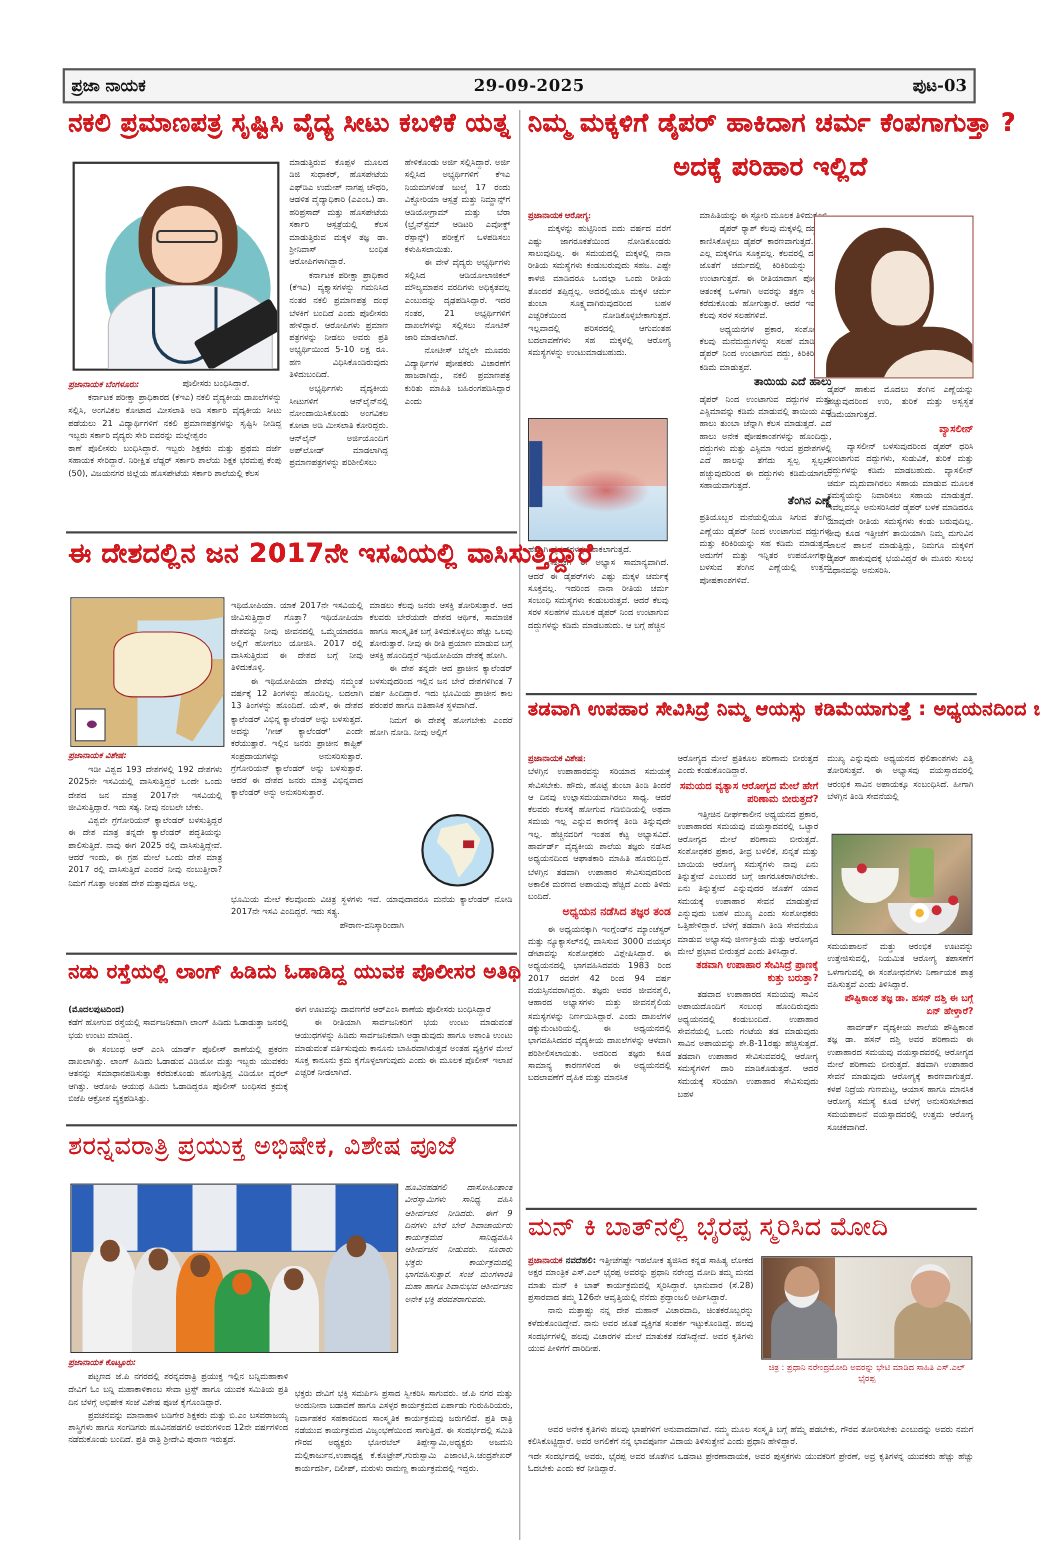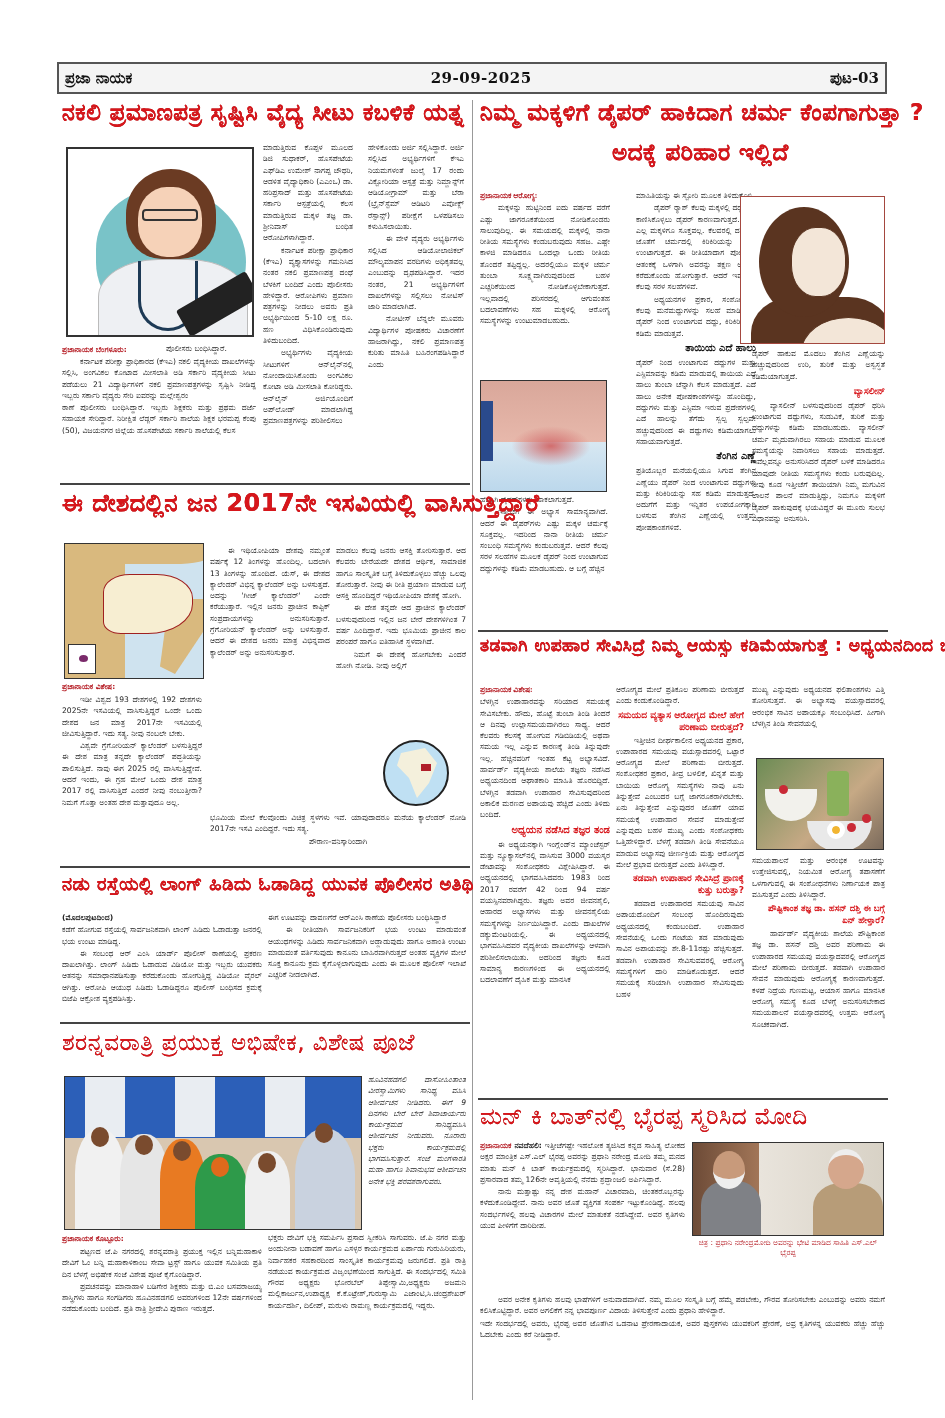--- a/index.html
+++ b/index.html
@@ -30,21 +30,21 @@
   .subhead {
     color: #d7161b; font-weight: bold; text-align: right; font-size: 10px;
     line-height: 14px; margin: 2px 0;
   }
   .subhead.dark { color: #111; font-size: 10px; }
 
   .rule { position: absolute; height: 2px; background: #444; }
   .vrule { position: absolute; width: 1px; background: #999; }
 
   .img-frame { position: absolute; border: 2px solid #333; overflow: hidden; background: #eee; }
-  .caption { position: absolute; font-size: 7.5px; color: #b41820; font-weight: bold; }
+  .caption { position: absolute; font-size: 7.5px; color: #b41820; font-weight: bold; font-style: italic; }
 
   
   .doctor-bg { position: absolute; inset: 0; background: #fff; }
   .doctor-blob { position: absolute; left: 28px; top: 40px; width: 150px; height: 140px; border-radius: 45% 55% 50% 50%; background: #79c3c8; }
   .doctor-hair { position: absolute; left: 58px; top: 20px; width: 90px; height: 90px; border-radius: 50% 50% 40% 40%; background: #6b3b23; }
   .doctor-face { position: absolute; left: 70px; top: 38px; width: 64px; height: 70px; border-radius: 45%; background: #f6d2b8; }
   .doctor-glasses { position: absolute; left: 74px; top: 60px; width: 56px; height: 12px; border: 2px solid #333; border-radius: 4px; }
   .doctor-coat { position: absolute; left: 30px; top: 110px; width: 150px; height: 95px; border-radius: 40% 40% 0 0; background: #eef0f3; border: 1px solid #bbb; }
   .doctor-steth { position: absolute; left: 70px; top: 112px; width: 60px; height: 70px; border: 3px solid #1d3a55; border-top: none; border-radius: 0 0 30px 30px; }
   .doctor-board { position: absolute; left: 110px; top: 140px; width: 80px; height: 30px; background: #222; transform: rotate(-30deg); border-radius: 3px; }
@@ -193,20 +193,21 @@
   <div class="map-inset">
       <i></i>
     </div>
 </div>
 <div class="caption" style="left:62px;top:682px;">ಪ್ರಜಾನಾಯಕ ವಿಶೇಷ:</div>
 <div class="col" style="left:62px;top:694px;width:140px;height:168px;">
   <p>ಇಡೀ ವಿಶ್ವದ 193 ದೇಶಗಳಲ್ಲಿ 192 ದೇಶಗಳು 2025ನೇ ಇಸವಿಯಲ್ಲಿ ವಾಸಿಸುತ್ತಿದ್ದರೆ ಒಂದೇ ಒಂದು ದೇಶದ ಜನ ಮಾತ್ರ 2017ನೇ ಇಸವಿಯಲ್ಲಿ ಜೀವಿಸುತ್ತಿದ್ದಾರೆ. ಇದು ಸತ್ಯ. ನೀವು ನಂಬಲೇ ಬೇಕು.</p>
   <p>ವಿಶ್ವವೇ ಗ್ರೆಗೋರಿಯನ್ ಕ್ಯಾಲೆಂಡರ್ ಬಳಸುತ್ತಿದ್ದರೆ ಈ ದೇಶ ಮಾತ್ರ ತನ್ನದೇ ಕ್ಯಾಲೆಂಡರ್ ಪದ್ಧತಿಯನ್ನು ಪಾಲಿಸುತ್ತಿದೆ. ನಾವು ಈಗ 2025 ರಲ್ಲಿ ವಾಸಿಸುತ್ತಿದ್ದೇವೆ. ಆದರೆ ಇಂದು, ಈ ಗ್ರಹ ಮೇಲೆ ಒಂದು ದೇಶ ಮಾತ್ರ 2017 ರಲ್ಲಿ ವಾಸಿಸುತ್ತಿದೆ ಎಂದರೆ ನೀವು ನಂಬುತ್ತೀರಾ? ನಿಮಗೆ ಗೊತ್ತಾ ಅಂತಹ ದೇಶ ಮತ್ತಾವುದೂ ಅಲ್ಲ.</p>
 </div>
 <div class="col" style="left:210px;top:545px;width:120px;height:318px;">
+  <p class="noindent">ಇಥಿಯೋಪಿಯಾ. ಯಾಕೆ 2017ನೇ ಇಸವಿಯಲ್ಲಿ ಜೀವಿಸುತ್ತಿದ್ದಾರೆ ಗೊತ್ತಾ? ಇಥಿಯೋಪಿಯಾ ದೇಶವನ್ನು ನೀವು ಜೀವನದಲ್ಲಿ ಒಮ್ಮೆಯಾದರೂ ಅಲ್ಲಿಗೆ ಹೋಗಲು ಯೋಜಿಸಿ. 2017 ರಲ್ಲಿ ವಾಸಿಸುತ್ತಿರುವ ಈ ದೇಶದ ಬಗ್ಗೆ ನೀವು ತಿಳಿದುಕೊಳ್ಳಿ.</p>
   <p>ಈ ಇಥಿಯೋಪಿಯಾ ದೇಶವು ನಮ್ಮಂತೆ ವರ್ಷಕ್ಕೆ 12 ತಿಂಗಳನ್ನು ಹೊಂದಿಲ್ಲ. ಬದಲಾಗಿ 13 ತಿಂಗಳನ್ನು ಹೊಂದಿದೆ. ಯೆಸ್, ಈ ದೇಶದ ಕ್ಯಾಲೆಂಡರ್ ವಿಭಿನ್ನ ಕ್ಯಾಲೆಂಡರ್ ಅನ್ನು ಬಳಸುತ್ತದೆ. ಅದನ್ನು 'ಗೀಜ್ ಕ್ಯಾಲೆಂಡರ್' ಎಂದೇ ಕರೆಯುತ್ತಾರೆ. ಇಲ್ಲಿನ ಜನರು ಪ್ರಾಚೀನ ಕಾಪ್ಟಿಕ್ ಸಂಪ್ರದಾಯಗಳನ್ನು ಅನುಸರಿಸುತ್ತಾರೆ. ಗ್ರೆಗೋರಿಯನ್ ಕ್ಯಾಲೆಂಡರ್ ಅನ್ನು ಬಳಸುತ್ತಾರೆ. ಆದರೆ ಈ ದೇಶದ ಜನರು ಮಾತ್ರ ವಿಭಿನ್ನವಾದ ಕ್ಯಾಲೆಂಡರ್ ಅನ್ನು ಅನುಸರಿಸುತ್ತಾರೆ.</p>
 </div>
 <div class="col" style="left:336px;top:545px;width:130px;height:190px;">
   <p class="noindent">ಮಾಡಲು ಕೆಲವು ಜನರು ಆಸಕ್ತಿ ತೋರಿಸುತ್ತಾರೆ. ಆದ ಕೆಲವರು ಬೇರೆಯದೇ ದೇಶದ ಆರ್ಥಿಕ, ಸಾಮಾಜಿಕ ಹಾಗೂ ಸಾಂಸ್ಕೃತಿಕ ಬಗ್ಗೆ ತಿಳಿದುಕೊಳ್ಳಲು ಹೆಚ್ಚು ಒಲವು ತೋರುತ್ತಾರೆ. ನೀವು ಈ ರೀತಿ ಪ್ರಯಾಣ ಮಾಡುವ ಬಗ್ಗೆ ಆಸಕ್ತಿ ಹೊಂದಿದ್ದರೆ ಇಥಿಯೋಪಿಯಾ ದೇಶಕ್ಕೆ ಹೋಗಿ.</p>
   <p>ಈ ದೇಶ ತನ್ನದೇ ಆದ ಪ್ರಾಚೀನ ಕ್ಯಾಲೆಂಡರ್ ಬಳಸುವುದರಿಂದ ಇಲ್ಲಿನ ಜನ ಬೇರೆ ದೇಶಗಳಿಗಿಂತ 7 ವರ್ಷ ಹಿಂದಿದ್ದಾರೆ. ಇದು ಭೂಮಿಯ ಪ್ರಾಚೀನ ಕಾಲ ಪರಂಪರೆ ಹಾಗೂ ಐತಿಹಾಸಿಕ ಸ್ಥಳವಾಗಿದೆ.</p>
   <p>ನಿಮಗೆ ಈ ದೇಶಕ್ಕೆ ಹೋಗಬೇಕು ಎಂದರೆ ಹೋಗಿ ನೋಡಿ. ನೀವು ಅಲ್ಲಿಗೆ</p>
 </div>
 <div class="globe">
     <div class="af"></div>
     <div class="et"></div>
@@ -286,21 +287,21 @@
   <div class="cer-head" style="left:250px;top:46px;"></div>
 </div>
 <div class="caption" style="left:62px;top:1234px;">ಪ್ರಜಾನಾಯಕ ಕೊಟ್ಟೂರು:</div>
 <div class="col" style="left:368px;top:1074px;width:98px;height:160px;font-style:italic;">
   <p class="noindent">ಹೂವಿನಹಡಗಲಿ ದಾಸೋಹಿಂತಾಂತ ವೀರಸ್ವಾಮಿಗಳು ಸಾನಿಧ್ಯ ವಹಿಸಿ ಆಶೀರ್ವಚನ ನೀಡಿದರು. ಈಗೆ 9 ದಿನಗಳು ಬೇರೆ ಬೇರೆ ಶಿವಾಚಾರ್ಯರು ಕಾರ್ಯಕ್ರಮದ ಸಾನಿಧ್ಯವಹಿಸಿ ಆಶೀರ್ವಚನ ನೀಡುವರು. ನೂರಾರು ಭಕ್ತರು ಕಾರ್ಯಕ್ರಮದಲ್ಲಿ ಭಾಗವಹಿಸುತ್ತಾರೆ. ಸಂಜೆ ಮಂಗಳಾರತಿ ಮಹಾ ಹಾಗೂ ಶಿವಾನುಭವ ಆಶೀರ್ವಚನ ಅನೇಕ ಭಕ್ತಿ ಪರವಶರಾಗುವರು.</p>
 </div>
 <div class="col" style="left:62px;top:1246px;width:200px;height:110px;">
   <p>ಪಟ್ಟಣದ ಜೆ.ಪಿ ನಗರದಲ್ಲಿ ಶರನ್ನವರಾತ್ರಿ ಪ್ರಯುಕ್ತ ಇಲ್ಲಿನ ಬನ್ನಿಮಹಾಕಾಳಿ ದೇವಿಗೆ ಓಂ ಬನ್ನಿ ಮಹಾಕಾಳಿಕಾಂಬ ಸೇವಾ ಟ್ರಸ್ಟ್ ಹಾಗೂ ಯುವಕ ಸಮಿತಿಯ ಪ್ರತಿ ದಿನ ಬೆಳಗ್ಗೆ ಅಭಿಷೇಕ ಸಂಜೆ ವಿಶೇಷ ಪೂಜೆ ಕೈಗೊಂಡಿದ್ದಾರೆ.</p>
   <p>ಪ್ರವಚನವನ್ನು ಮಾನಾಹಾಳಿ ಬಡಿಗೇರ ಶಿಕ್ಷಕರು ಮತ್ತು ಬಿ.ಎಂ ಬಸವರಾಜಯ್ಯ ಶಾಸ್ತ್ರಿಗಳು ಹಾಗೂ ಸಂಗಡಿಗರು ಹೂವಿನಹಡಗಲಿ ಅವರುಗಳಿಂದ 12ನೇ ವರ್ಷಗಳಿಂದ ನಡೆದುಕೊಂಡು ಬಂದಿದೆ. ಪ್ರತಿ ರಾತ್ರಿ ಶ್ರೀದೇವಿ ಪುರಾಣ ಇರುತ್ತದೆ.</p>
 </div>
-<div class="col" style="left:268px;top:1232px;width:198px;height:122px;">
+<div class="col" style="left:268px;top:1261px;width:198px;height:122px;">
   <p class="noindent">ಭಕ್ತರು ದೇವಿಗೆ ಭಕ್ತಿ ಸಮರ್ಪಿಸಿ ಪ್ರಸಾದ ಸ್ವೀಕರಿಸಿ ಸಾಗುವರು. ಜೆ.ಪಿ ನಗರ ಮತ್ತು ಅಂದುನೀನಾ ಬಡಾವಣೆ ಹಾಗೂ ಎಸಳ್ಳರ ಕಾರ್ಯಕ್ರಮದ ಏರ್ಪಾಡು ಗುರುಹಿರಿಯರು, ನಿರ್ವಾಹಕರ ಸಹಕಾರದಿಂದ ಸಾಂಸ್ಕೃತಿಕ ಕಾರ್ಯಕ್ರಮವು ಜರುಗಲಿದೆ. ಪ್ರತಿ ರಾತ್ರಿ ನಡೆಯುವ ಕಾರ್ಯಕ್ರಮದ ವಿಜೃಂಭಣೆಯಿಂದ ಸಾಗುತ್ತಿದೆ. ಈ ಸಂದರ್ಭದಲ್ಲಿ ಸಮಿತಿ ಗೌರವ ಅಧ್ಯಕ್ಷರು ಭೋರಬೆಲ್ ತಿಪ್ಪೇಸ್ವಾಮಿ,ಅಧ್ಯಕ್ಷರು ಅಜಮನಿ ಮಲ್ಲಿಕಾರ್ಜುನ,ಉಪಾಧ್ಯಕ್ಷ ಕೆ.ಕೊಟ್ರೇಶ್,ಗುರುಸ್ವಾಮಿ ಎಜಾಂಟಿ,ಸಿ.ಚಂದ್ರಶೇಖರ್ ಕಾರ್ಯದರ್ಶಿ, ದಿಲೀಪ್, ಮರುಳು ರಾಮಣ್ಣ ಕಾರ್ಯಕ್ರಮದಲ್ಲಿ ಇದ್ದರು.</p>
 </div>
 
 <div class="rule" style="left:478px;top:1098px;width:410px;"></div>
 <div class="headline" style="left:480px;top:1104px;font-size:23px;font-weight:normal;">ಮನ್ ಕಿ ಬಾತ್‌ನಲ್ಲಿ ಭೈರಪ್ಪ ಸ್ಮರಿಸಿದ ಮೋದಿ</div>
 
 <div class="col" style="left:480px;top:1140px;width:205px;height:152px;">
   <p class="noindent"><span class="dateline">ಪ್ರಜಾನಾಯಕ</span> <b>ನವದೆಹಲಿ:</b> <span>ಇತ್ತೀಚೆಗಷ್ಟೇ ಇಹಲೋಕ ತ್ಯಜಿಸಿದ ಕನ್ನಡ ಸಾಹಿತ್ಯ ಲೋಕದ ಅಕ್ಷರ ಮಾಂತ್ರಿಕ ಎಸ್.ಎಲ್ ಭೈರಪ್ಪ ಅವರನ್ನು ಪ್ರಧಾನಿ ನರೇಂದ್ರ ಮೋದಿ ತಮ್ಮ ಮನದ ಮಾತು ಮನ್ ಕಿ ಬಾತ್ ಕಾರ್ಯಕ್ರಮದಲ್ಲಿ ಸ್ಮರಿಸಿದ್ದಾರೆ. ಭಾನುವಾರ (ಸೆ.28) ಪ್ರಸಾರವಾದ ತಮ್ಮ 126ನೇ ಆವೃತ್ತಿಯಲ್ಲಿ ನೆನೆದು ಶ್ರದ್ಧಾಂಜಲಿ ಅರ್ಪಿಸಿದ್ದಾರೆ.</span></p>
   <p>ನಾನು ಮತ್ತಾಷ್ಟು ನನ್ನ ದೇಶ ಮಹಾನ್ ವಿಚಾರವಾದಿ, ಚಿಂತಕರೊಬ್ಬರನ್ನು ಕಳೆದುಕೊಂಡಿದ್ದೇವೆ. ನಾನು ಅವರ ಜೊತೆ ವ್ಯಕ್ತಿಗತ ಸಂಪರ್ಕ ಇಟ್ಟುಕೊಂಡಿದ್ದೆ. ಹಲವು ಸಂದರ್ಭಗಳಲ್ಲಿ ಹಲವು ವಿಚಾರಗಳ ಮೇಲೆ ಮಾತುಕತೆ ನಡೆಸಿದ್ದೇವೆ. ಅವರ ಕೃತಿಗಳು ಯುವ ಪೀಳಿಗೆಗೆ ದಾರಿದೀಪ.</p>
 </div>

